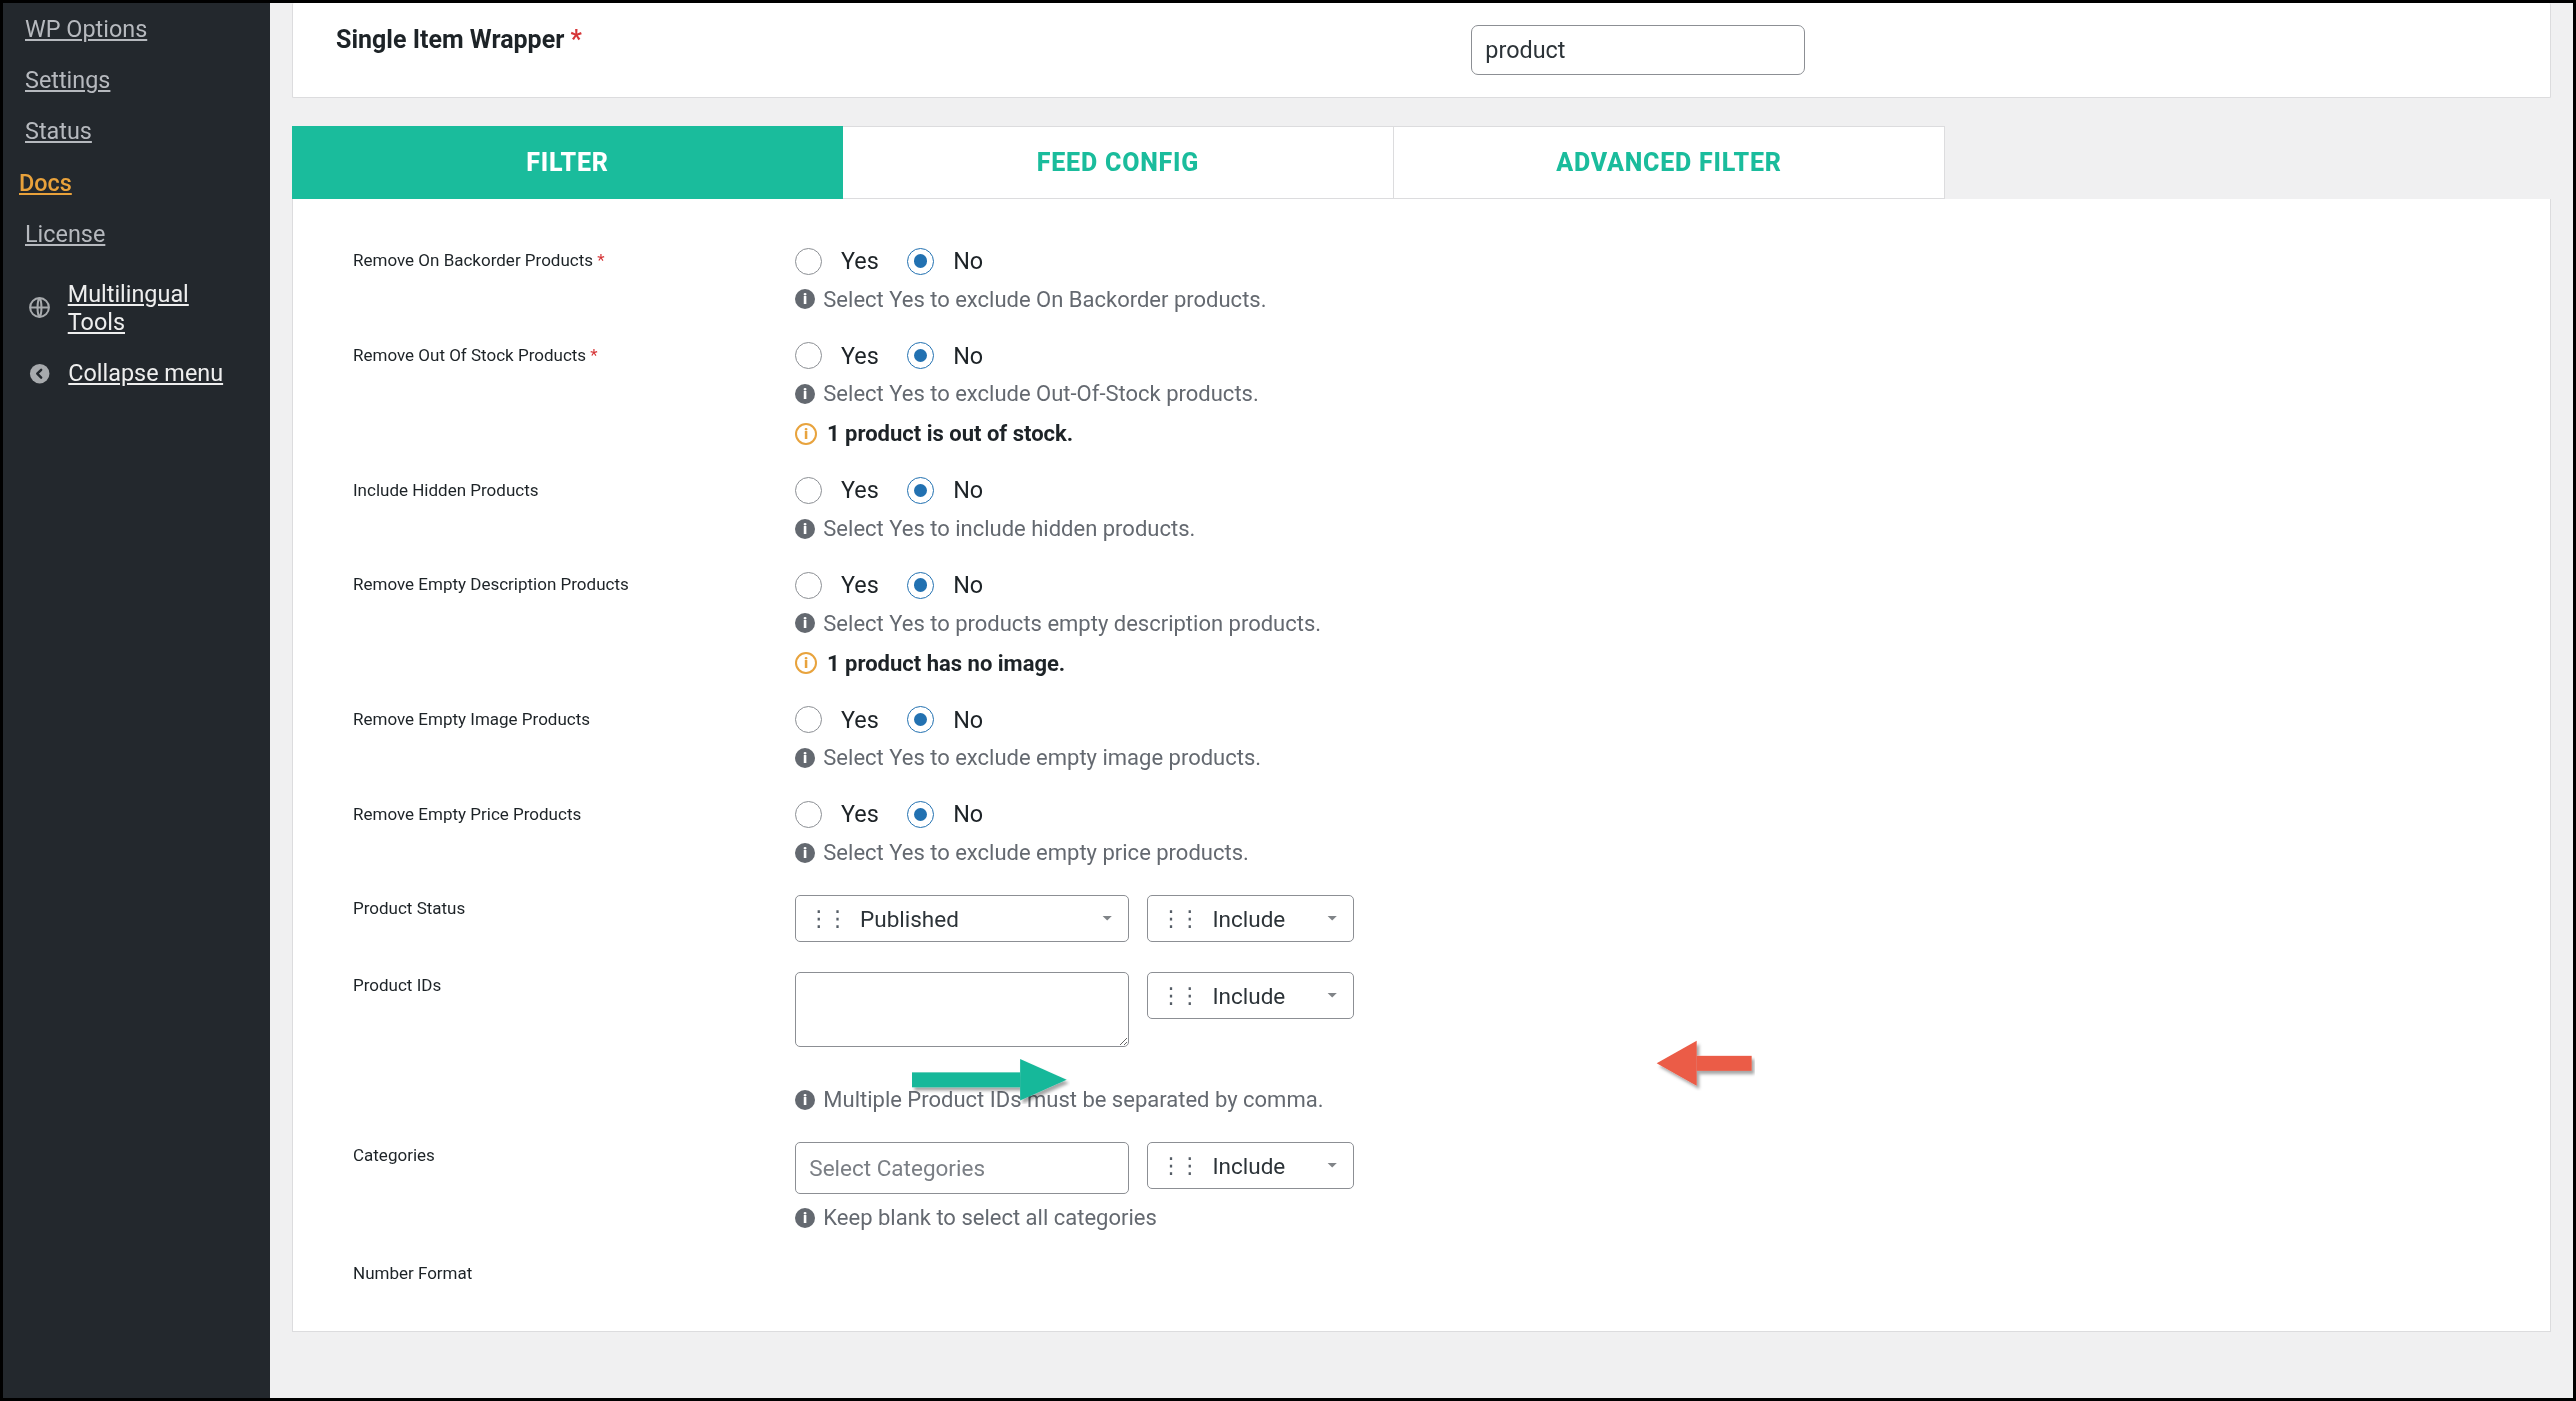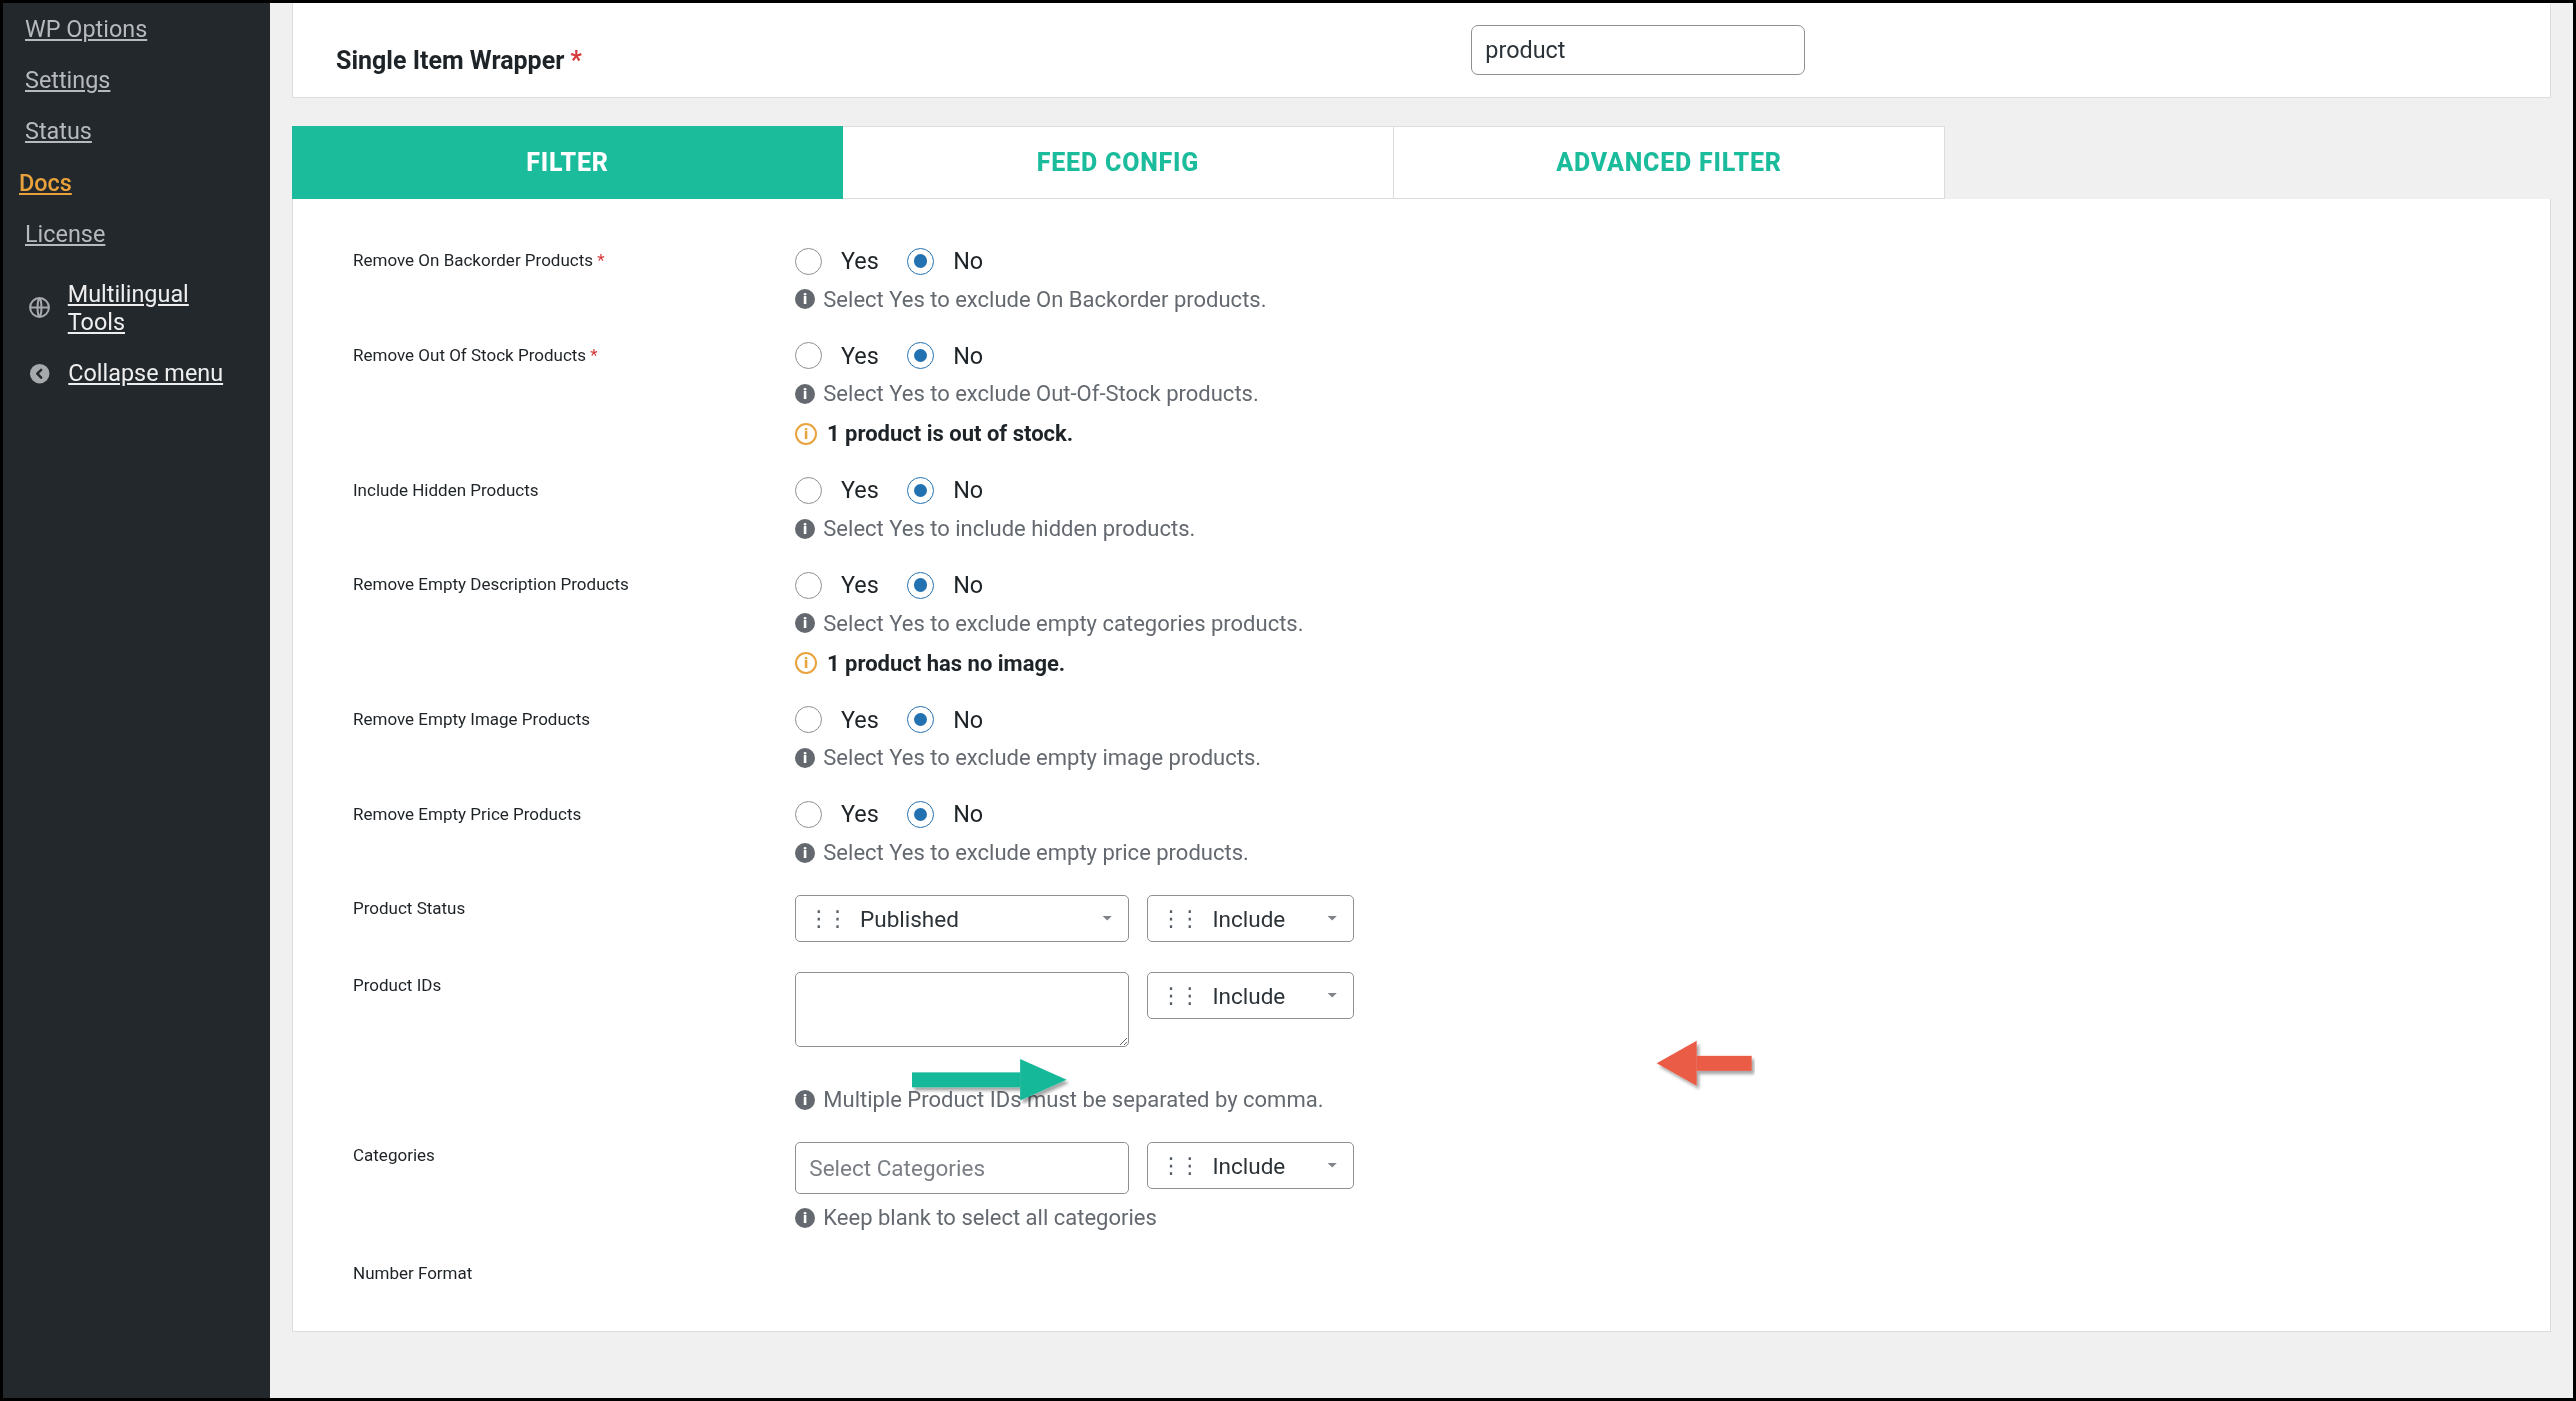--- a/index.html
+++ b/index.html
@@ -8,21 +8,21 @@
   
   .sidebar { width: 267px; background: #23282d; color: #eeeeee; display: flex; flex-direction: column; padding-top: 0; font-size: 23.4px; }
   .sidebar .menu-item { padding: 11.7px 22px; color: #b6b9be; cursor: pointer; display: flex; align-items: center; gap: 13.3px; text-decoration: underline; }
   .sidebar .menu-item.sub { padding-left: 22px; }
   .sidebar .menu-item.active { color: #e9a23b; font-weight: 500; padding-left: 16px; }
   .sidebar .menu-item.top-level { color: #eeeeee; }
   .sidebar .icon-slot { width: 30px; display:inline-flex; justify-content:center; align-items:center; }
   
   .content { flex: 1; background: #f0f0f1; padding: 0 22px 22px 22px; overflow: hidden; }
   .panel { background: #fff; border: 1.7px solid #dcdcde; border-radius: 1.7px; padding: 22px 43px; margin-bottom: 28px; }
-  .row { display: flex; align-items: flex-end; }
+  .row { display: flex; align-items: flex-start; }
   .row .label { width: 1135px; font-size: 25px; font-weight: 700; color: #1d2327; }
   .row .label .req { color: #d63638; }
   .row .field input[type=text] { width: 334px; height: 50px; border: 1.7px solid #8c8f94; border-radius: 7px; padding: 0 13.3px; font-size: 23.4px; color: #2c3338; }
   
   .tabs { display: flex; }
   .tab { flex: 0 0 551px; height: 73px; display:flex; align-items:center; justify-content:center; font-size: 25px; font-weight: 800; letter-spacing: 0.8px; cursor: pointer; border: 1.7px solid #dcdcde; background:#fff; color:#1abc9c; }
   .tab.active { background:#1abc9c; color:#fff; border-color:#1abc9c; }
   .tab + .tab { border-left: none; }
   
   .filter-body { background:#fff; border:1.7px solid #dcdcde; border-top:none; padding: 33px 43px 33px 60px; }
@@ -194,21 +194,21 @@
                 <span class="radio"></span>
                 <span>Yes</span>
               </span>
             <span class="opt">
                 <span class="radio selected"></span>
                 <span>No</span>
               </span>
           </div>
           <div class="hint">
               <span class="info-ic">i</span>
-              <span>Select Yes to exclude empty categories products.</span>
+              <span>Select Yes to products empty description products.</span>
             </div>
           <div class="warn">
               <span class="warn-ic">i</span>
               <span>1 product has no image.</span>
             </div>
         </div>
       </div>
 
       <div class="f-row">
         <div class="f-label"><span>Remove Empty Image Products</span></div>

